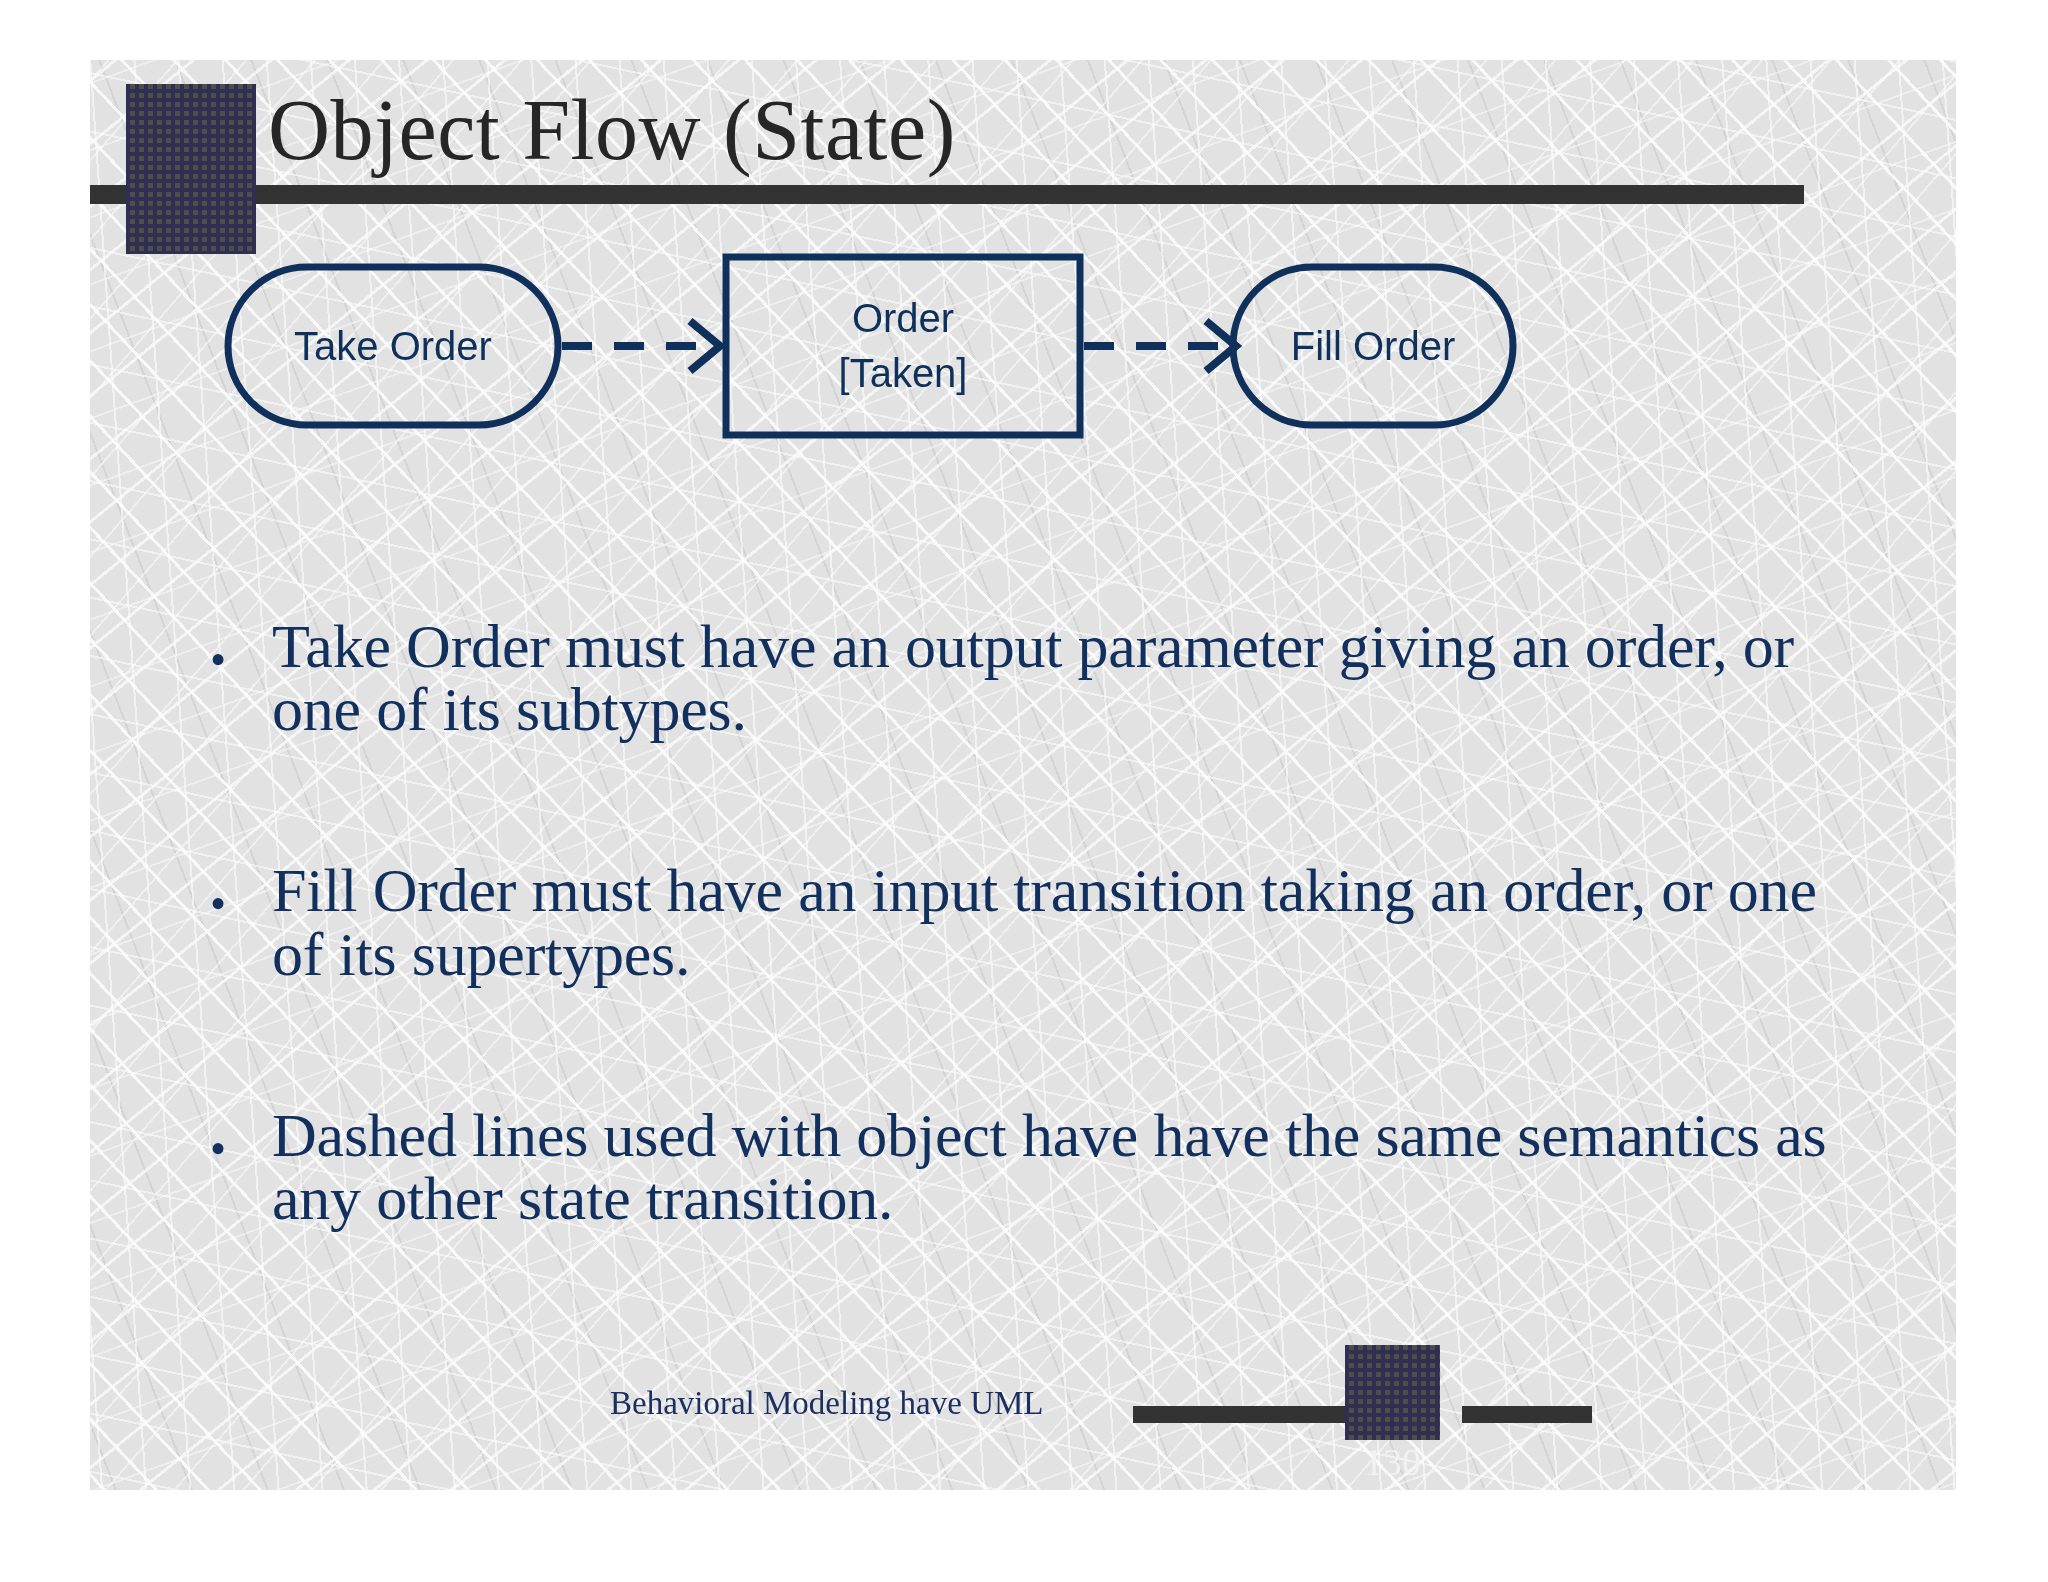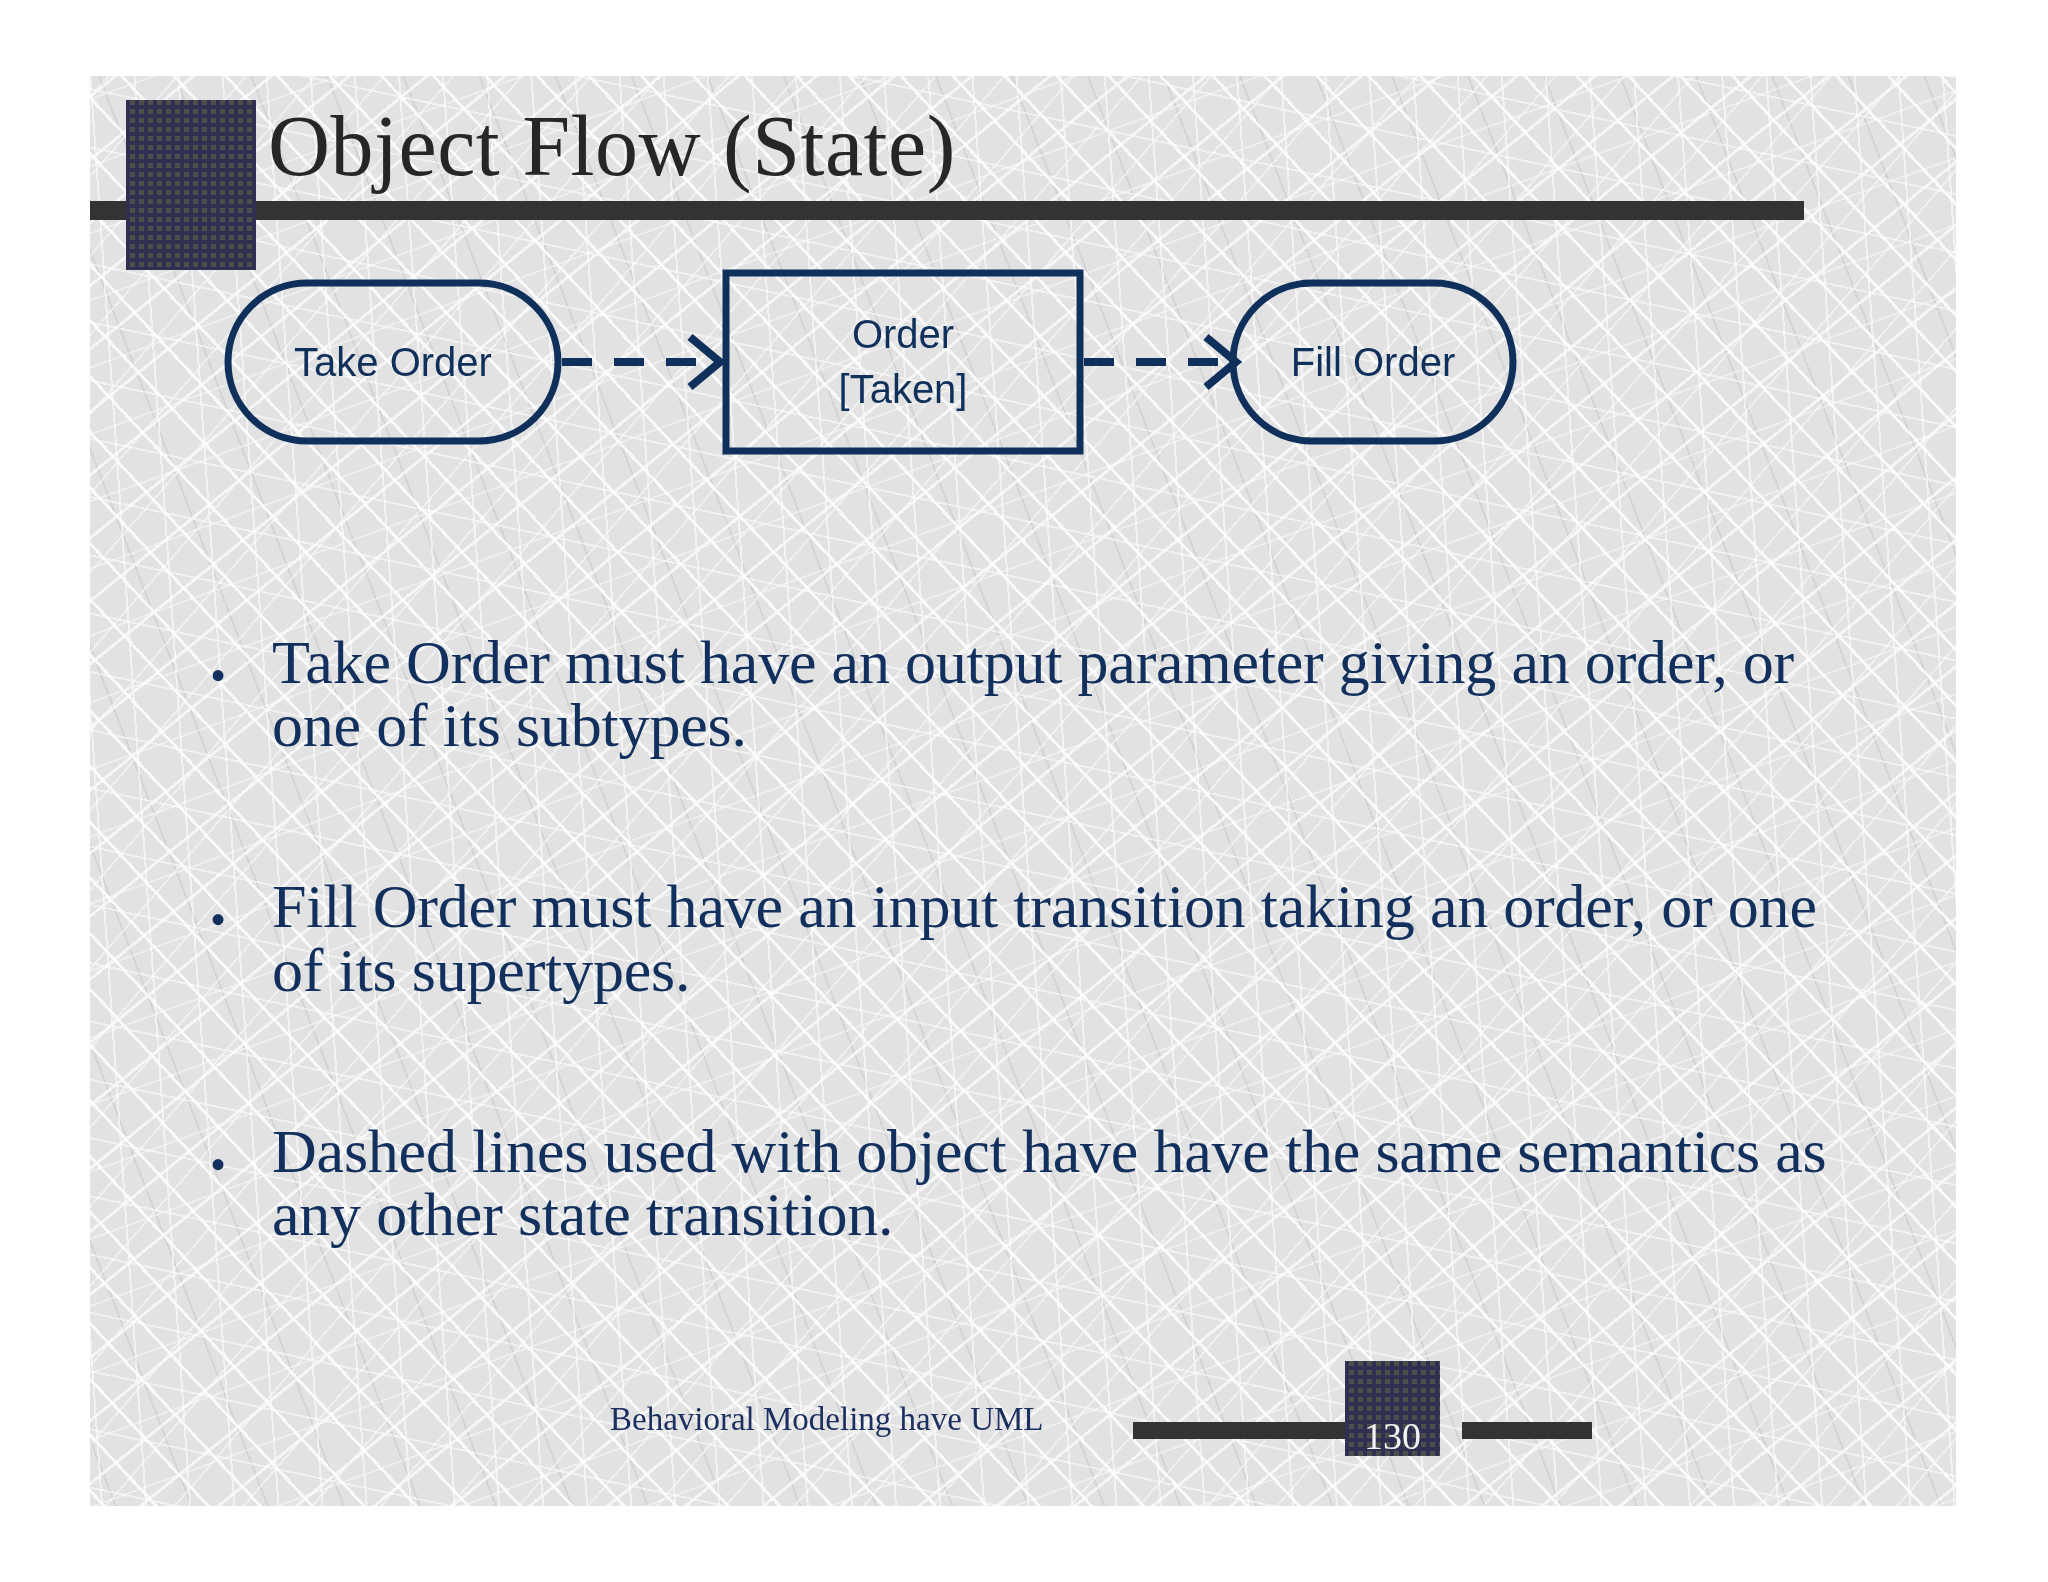--- a/index.html
+++ b/index.html
@@ -16,21 +16,20 @@
 
   
   .slide {
     position: absolute;
     left: 90px;
     top: 60px;
     width: 1866px;
     height: 1430px;
     background-color: #e3e3e3;
     overflow: hidden;
-    margin-top: 16px;
   }
 
   
   .slide-texture {
     position: absolute;
     inset: 0;
     opacity: 0.95;
     background-color: #e2e2e2;
     background-image:
       repeating-linear-gradient(47deg,  rgba(255,255,255,0) 0 9px,  rgba(255,255,255,.85) 9px 12px, rgba(255,255,255,0) 12px 38px),
@@ -165,21 +164,21 @@
     position: absolute;
     left: 1255px;
     top: 1285px;
     width: 95px;
     height: 95px;
     z-index: 5;
   }
   .page-number {
     position: absolute;
     left: 1255px;
-    top: 1304px;
+    top: 1346px;
     width: 95px;
     height: 112px;
     display: flex;
     align-items: center;
     justify-content: center;
     font-size: 38px;
     color: #f2f2f2;
     font-family: "Liberation Serif", serif;
     z-index: 6;
   }

